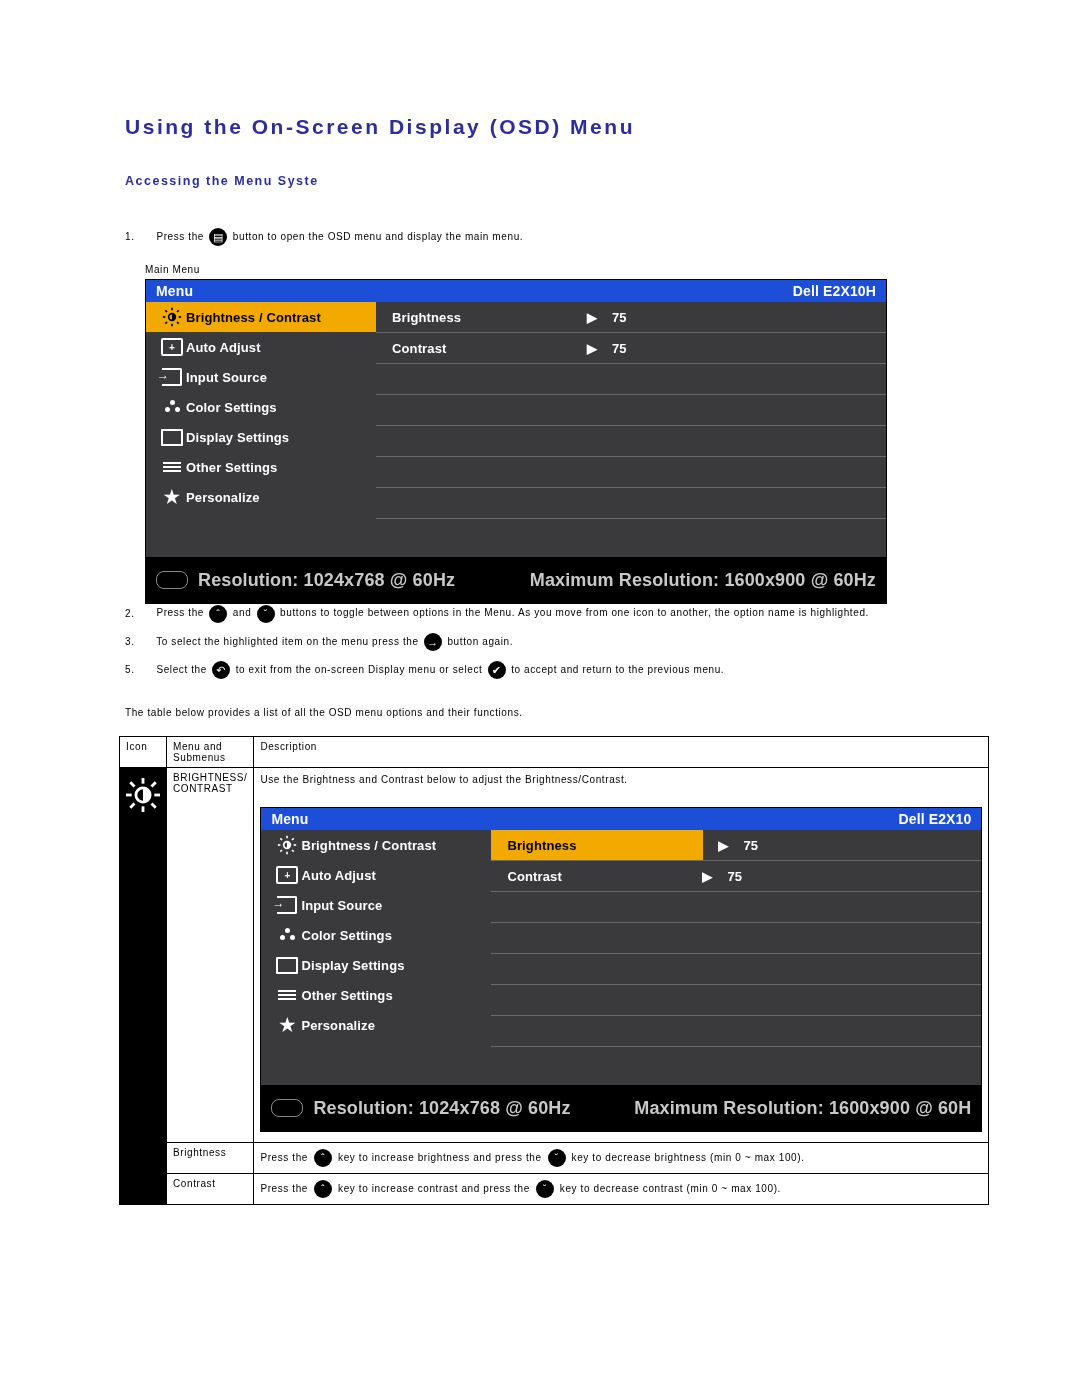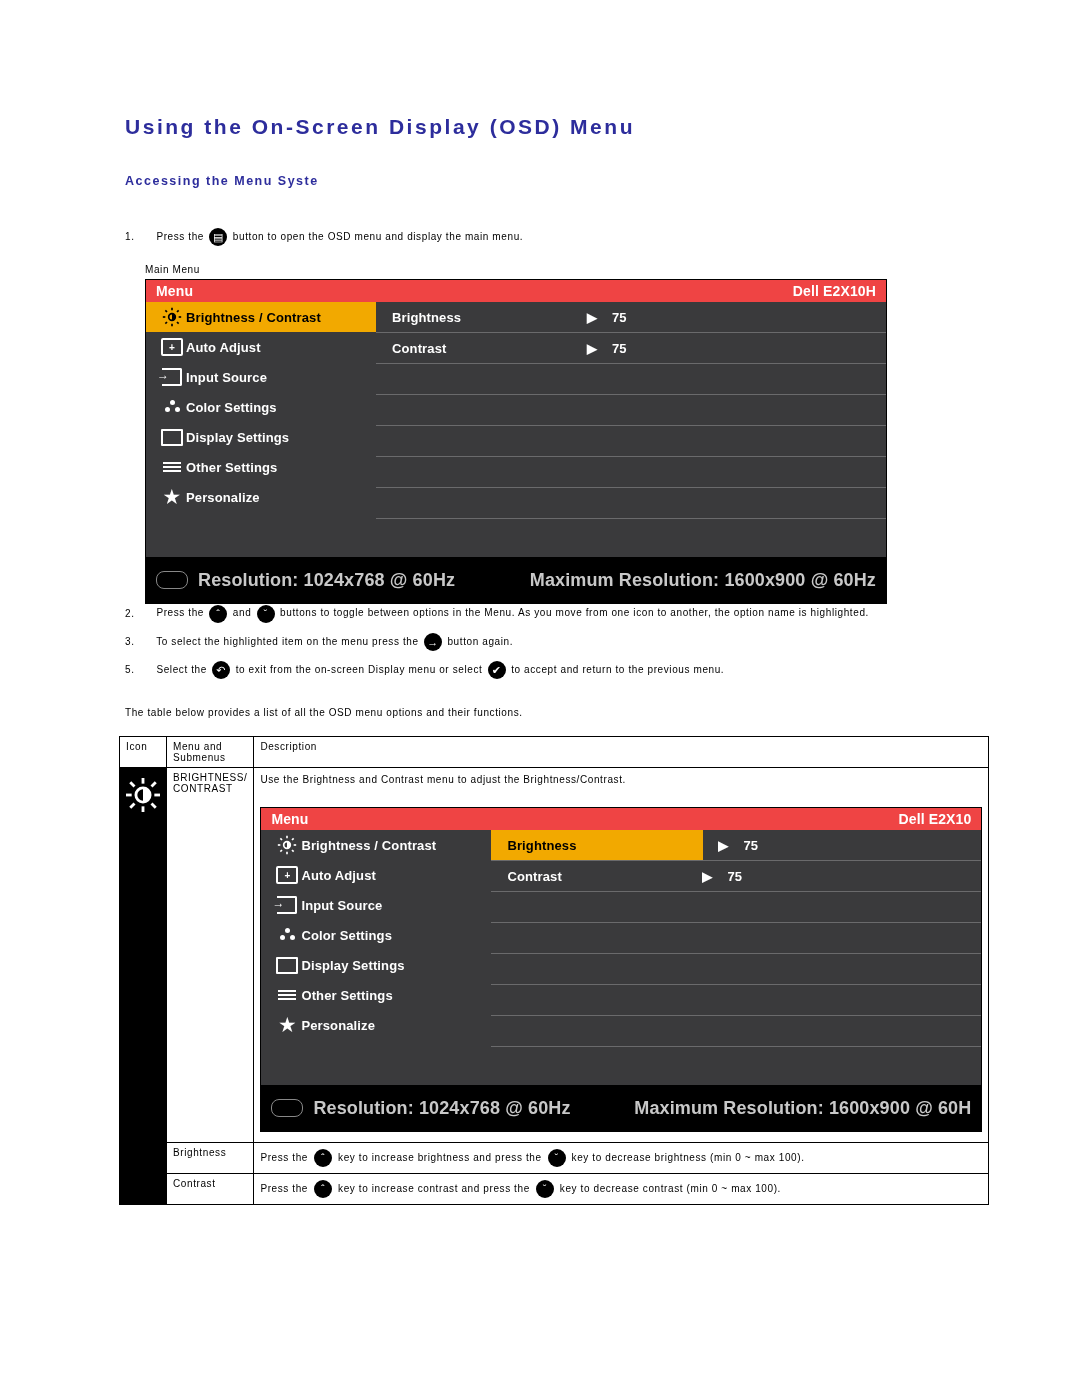--- a/index.html
+++ b/index.html
@@ -9,21 +9,21 @@
   h2{font-size:12.5px;font-weight:bold;color:#2d2d9c;letter-spacing:.12em;margin:0 0 40px 0}
   ol.steps{list-style:none;margin:0;padding:0}
   ol.steps > li{margin:0 0 10px 0;font-size:10px;line-height:18px}
   ol.steps .num{display:inline-block;width:28px;vertical-align:middle}
   .inline-icon{display:inline-flex;width:18px;height:18px;border-radius:50%;background:#000;color:#fff;align-items:center;justify-content:center;font-size:11px;vertical-align:middle;margin:0 2px}
   .caption-main{margin:18px 0 4px 20px;font-size:10px}
   .para{margin:28px 0 18px 0;font-size:10px}
 
   
   .osd{width:740px;background:#3a3a3c;border:1px solid #000;font-family:Arial,Helvetica,sans-serif;color:#fff;font-size:13px;font-weight:bold;letter-spacing:.01em}
-  .osd .bar{display:flex;justify-content:space-between;align-items:center;height:22px;background:#ef4444;padding:0 10px;font-size:14px}
+  .osd .bar{display:flex;justify-content:space-between;align-items:center;height:22px;background:#1d4ed8;padding:0 10px;font-size:14px}
   .osd .body{display:flex}
   .osd .nav{width:230px}
   .osd .main{flex:1}
   .osd .row{display:flex;align-items:center;height:30px;border-bottom:1px solid #6a6a6c}
   .osd .nav .row{padding:0 10px 0 12px;border-bottom:none}
   .osd .nav .row.sel{background:#f2a900;color:#000}
   .osd .nav .ico{width:28px;display:flex;justify-content:center;align-items:center}
   .osd .main .row{padding:0 4px 0 16px}
   .osd .main .row .lbl{flex:0 0 180px}
   .osd .main .row .arw{flex:0 0 40px;text-align:center;font-size:13px}
@@ -221,21 +221,21 @@
                   <line x1="20" y1="12" x2="24" y2="12"></line>
                   <line x1="3" y1="3" x2="6" y2="6"></line>
                   <line x1="18" y1="18" x2="21" y2="21"></line>
                   <line x1="3" y1="21" x2="6" y2="18"></line>
                   <line x1="18" y1="6" x2="21" y2="3"></line>
                 </g>
               </svg>
         </td>
         <td class="submenu">BRIGHTNESS/ CONTRAST</td>
         <td class="desccell">
-          <span>Use the Brightness and Contrast menu to adjust the Brightness/Contrast.</span>
+          <span>Use the Brightness and Contrast below to adjust the Brightness/Contrast.</span>
 
           
           <div class="osd">
             <div class="bar">
               <span>Menu</span>
               <span>Dell E2X10</span>
             </div>
             <div class="body">
               <div class="nav">
                 <div class="row">

